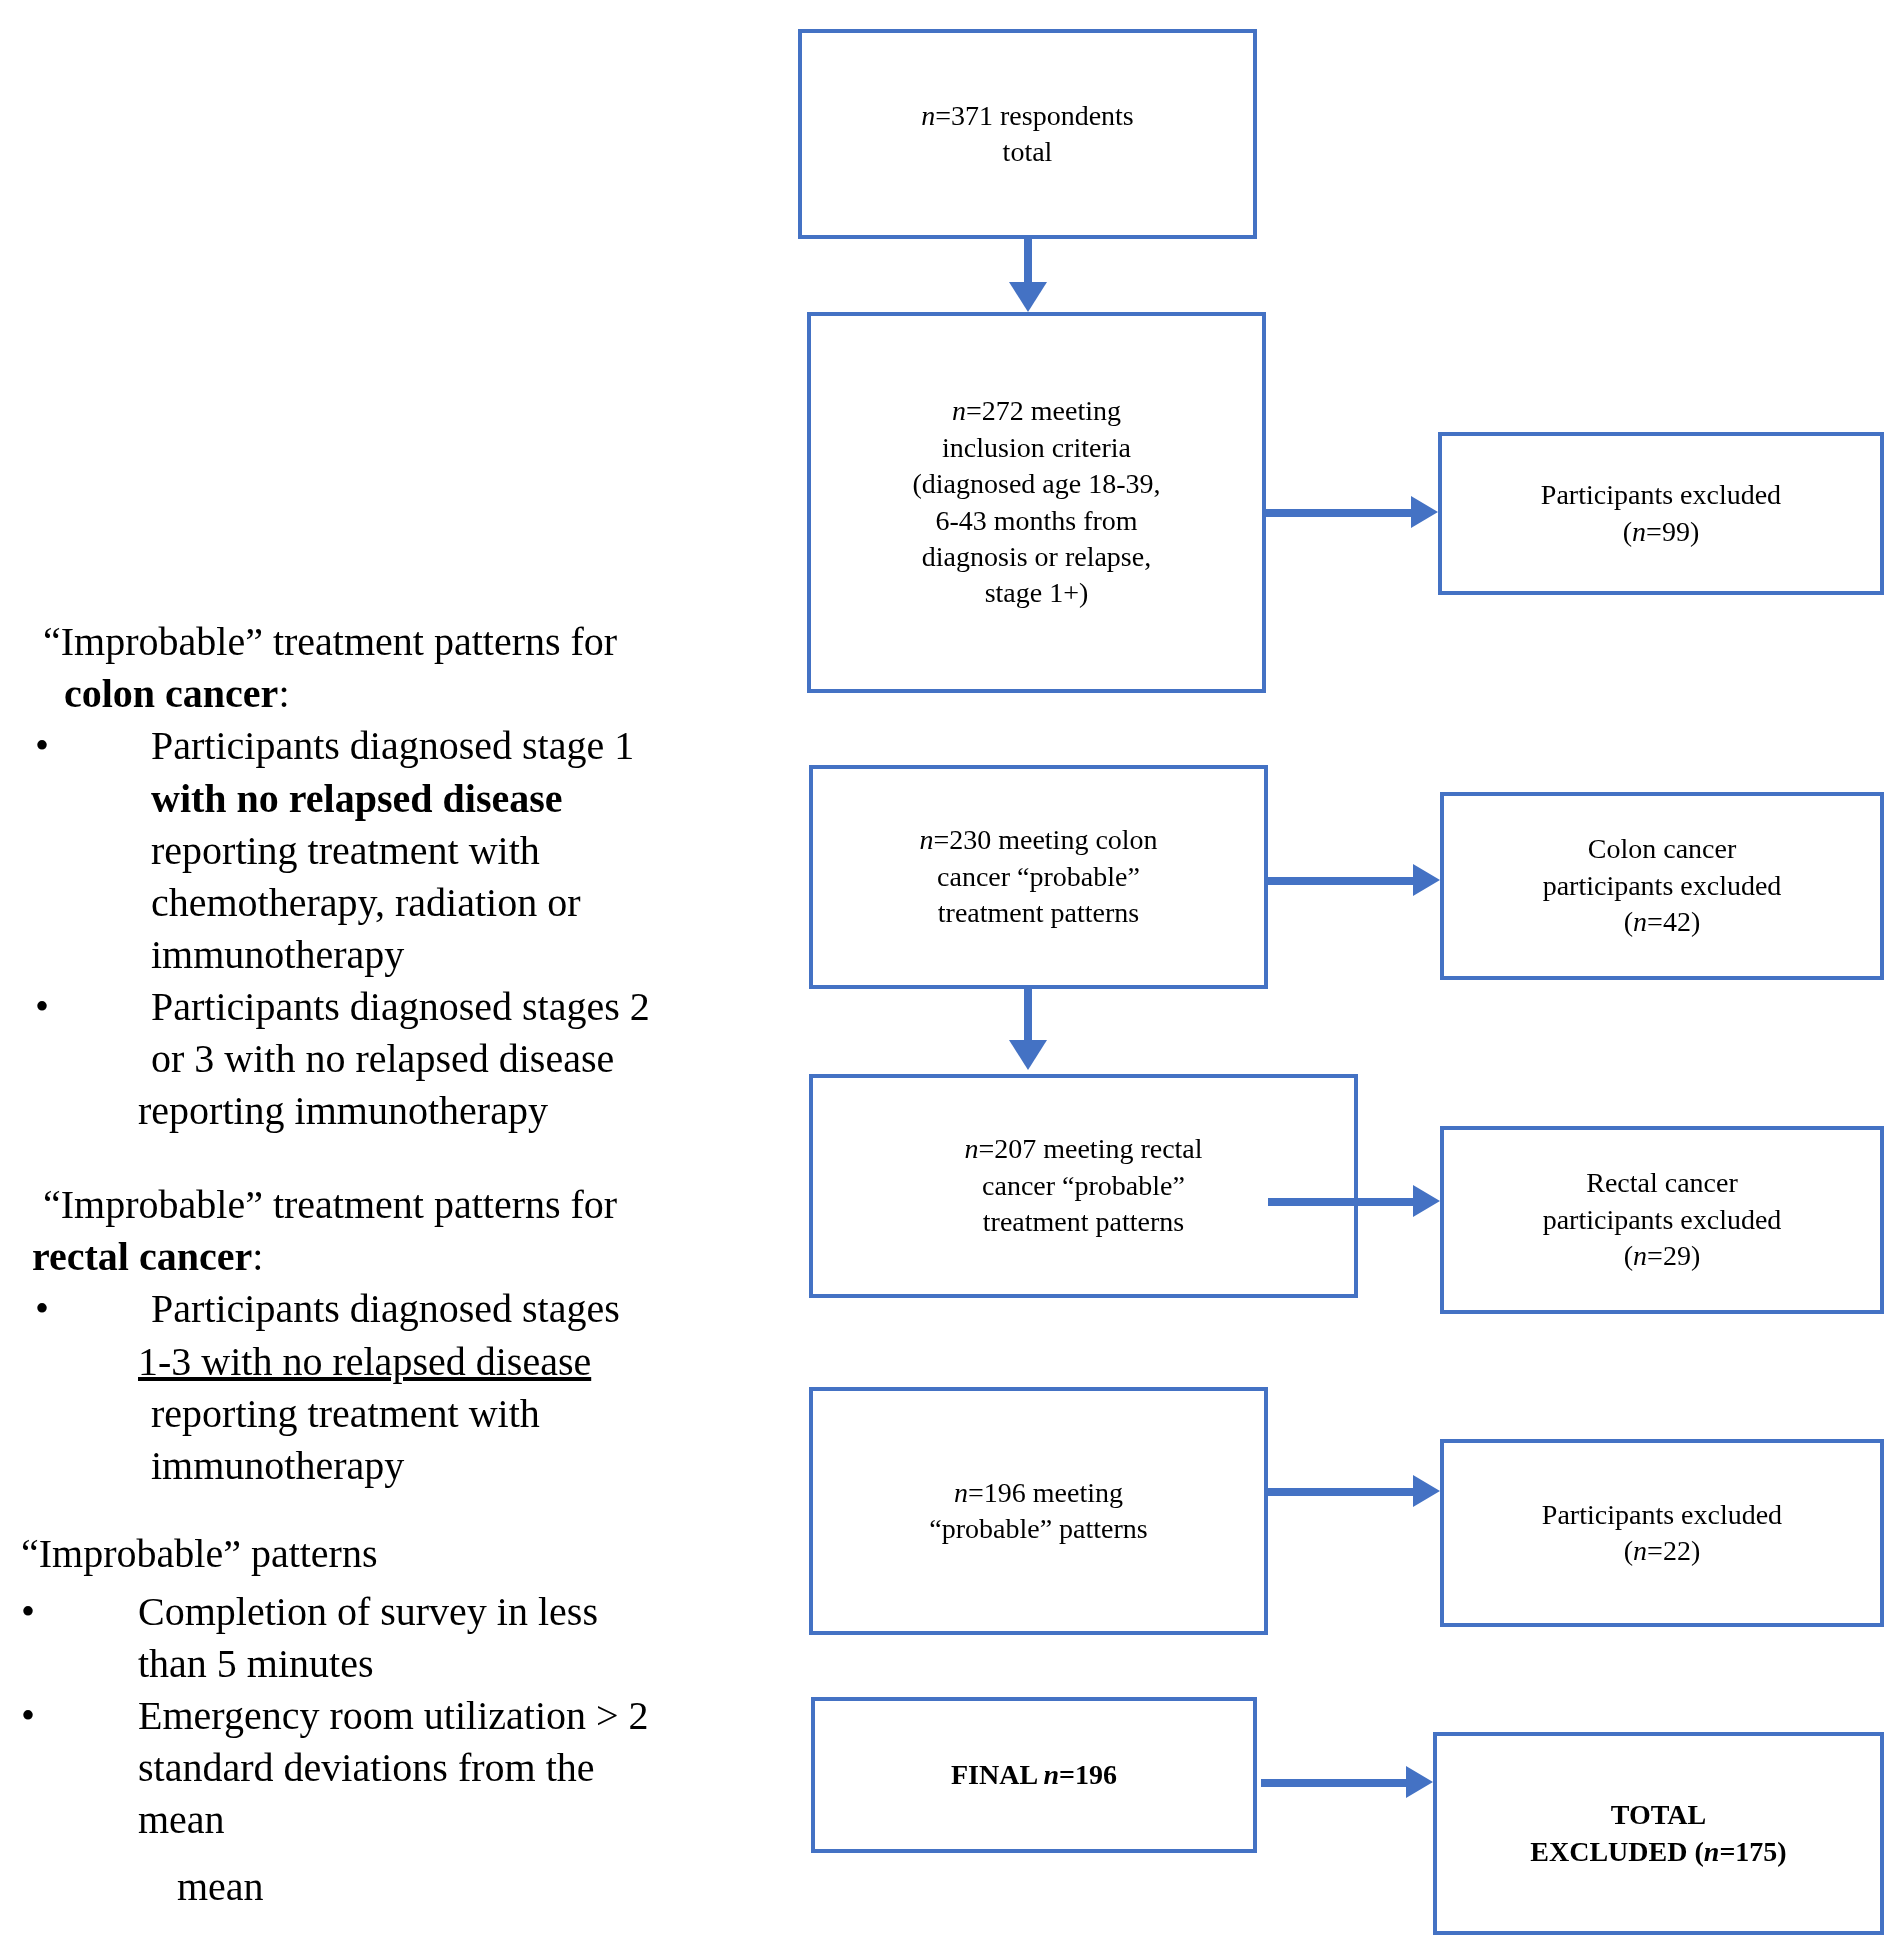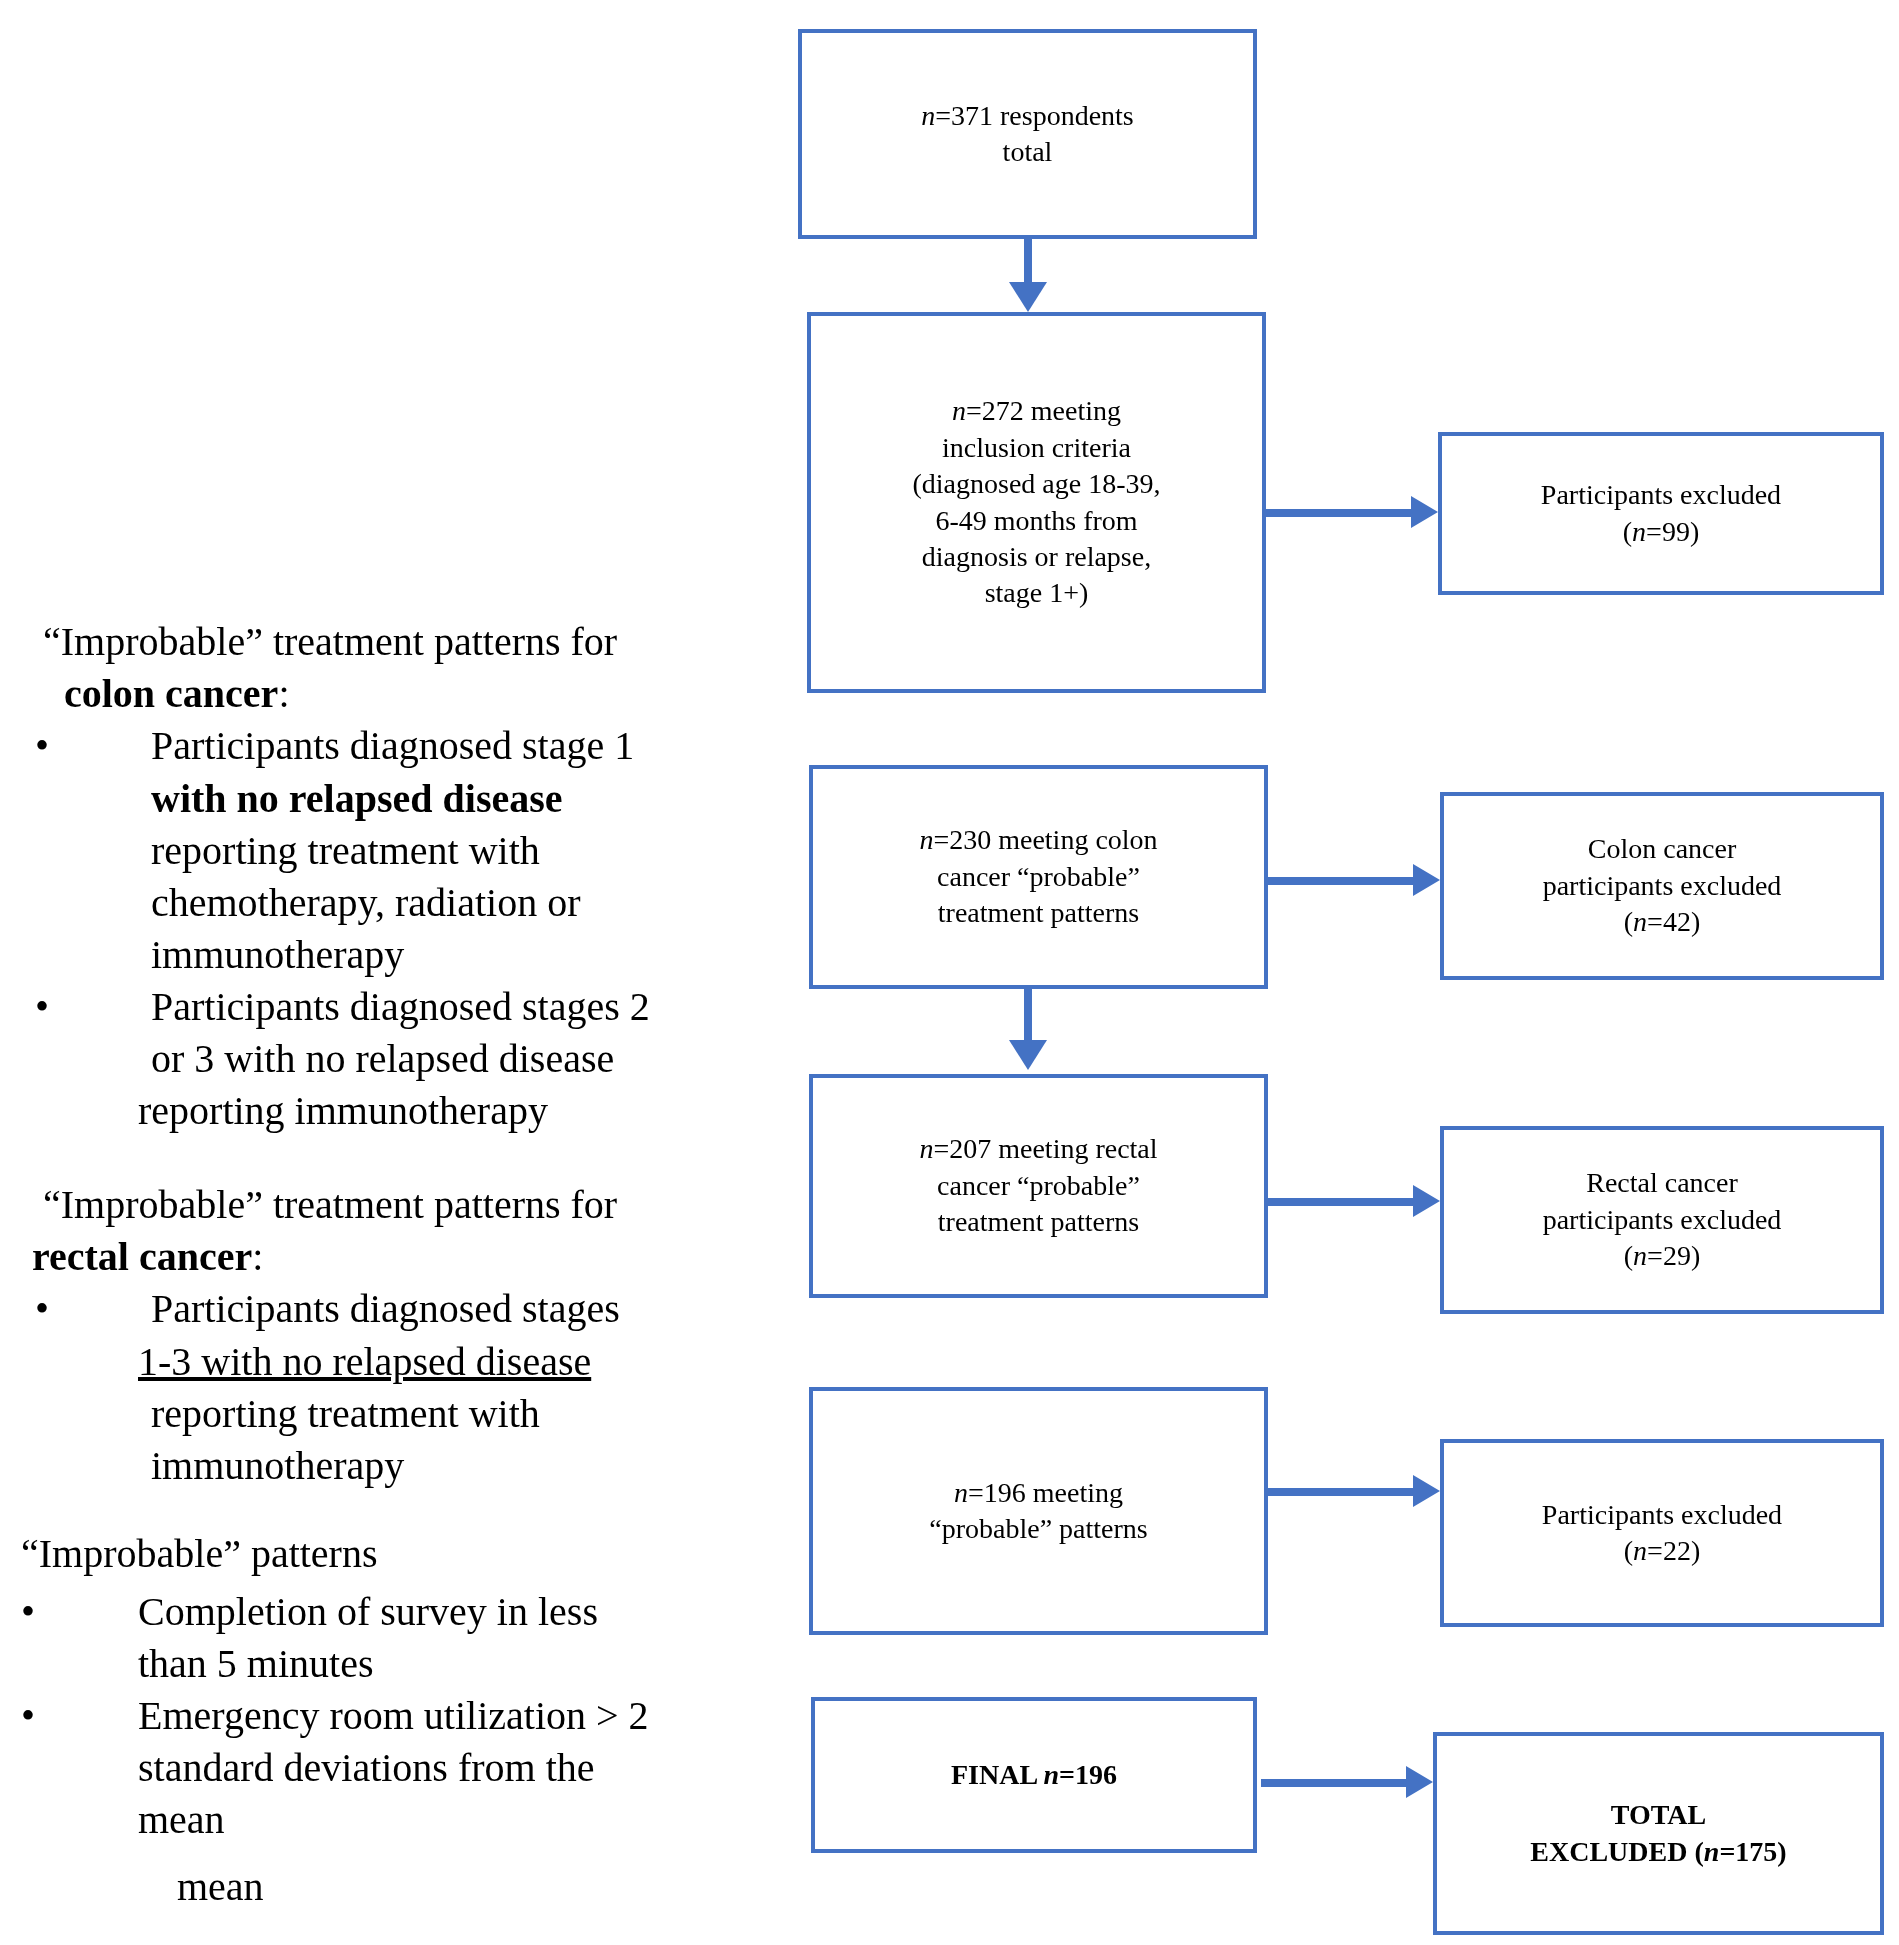--- a/index.html
+++ b/index.html
@@ -145,21 +145,21 @@
   <div class="arrow-v" style="left:1028px; top:239px; height:73px;">
     <div class="shaft" style="height:43px;"></div>
     <div class="head" style="top:43px;"></div>
   </div>
 
   <div class="fc-box" style="left:807px; top:312px; width:459px; height:381px;">
     <div class="inner">
       <div><span class="ital">n</span><span>=272 meeting</span></div>
       <div>inclusion criteria</div>
       <div>(diagnosed age 18-39,</div>
-      <div>6-49 months from</div>
+      <div>6-43 months from</div>
       <div>diagnosis or relapse,</div>
       <div>stage 1+)</div>
     </div>
   </div>
 
   <div class="arrow-h" style="left:1266px; top:513px; width:172px;">
     <div class="shaft" style="width:145px;"></div>
     <div class="head" style="left:145px;"></div>
   </div>
 
@@ -189,21 +189,21 @@
       <div>participants excluded</div>
       <div><span>(</span><span class="ital">n</span><span>=42)</span></div>
     </div>
   </div>
 
   <div class="arrow-v" style="left:1028px; top:989px; height:81px;">
     <div class="shaft" style="height:51px;"></div>
     <div class="head" style="top:51px;"></div>
   </div>
 
-  <div class="fc-box" style="left:809px; top:1074px; width:459px; height:224px;">
+  <div class="fc-box" style="left:809px; top:1074px; width:549px; height:224px;">
     <div class="inner">
       <div><span class="ital">n</span><span>=207 meeting rectal</span></div>
       <div>cancer “probable”</div>
       <div>treatment patterns</div>
     </div>
   </div>
 
   <div class="arrow-h" style="left:1268px; top:1202px; width:172px;">
     <div class="shaft" style="width:145px;"></div>
     <div class="head" style="left:145px;"></div>

